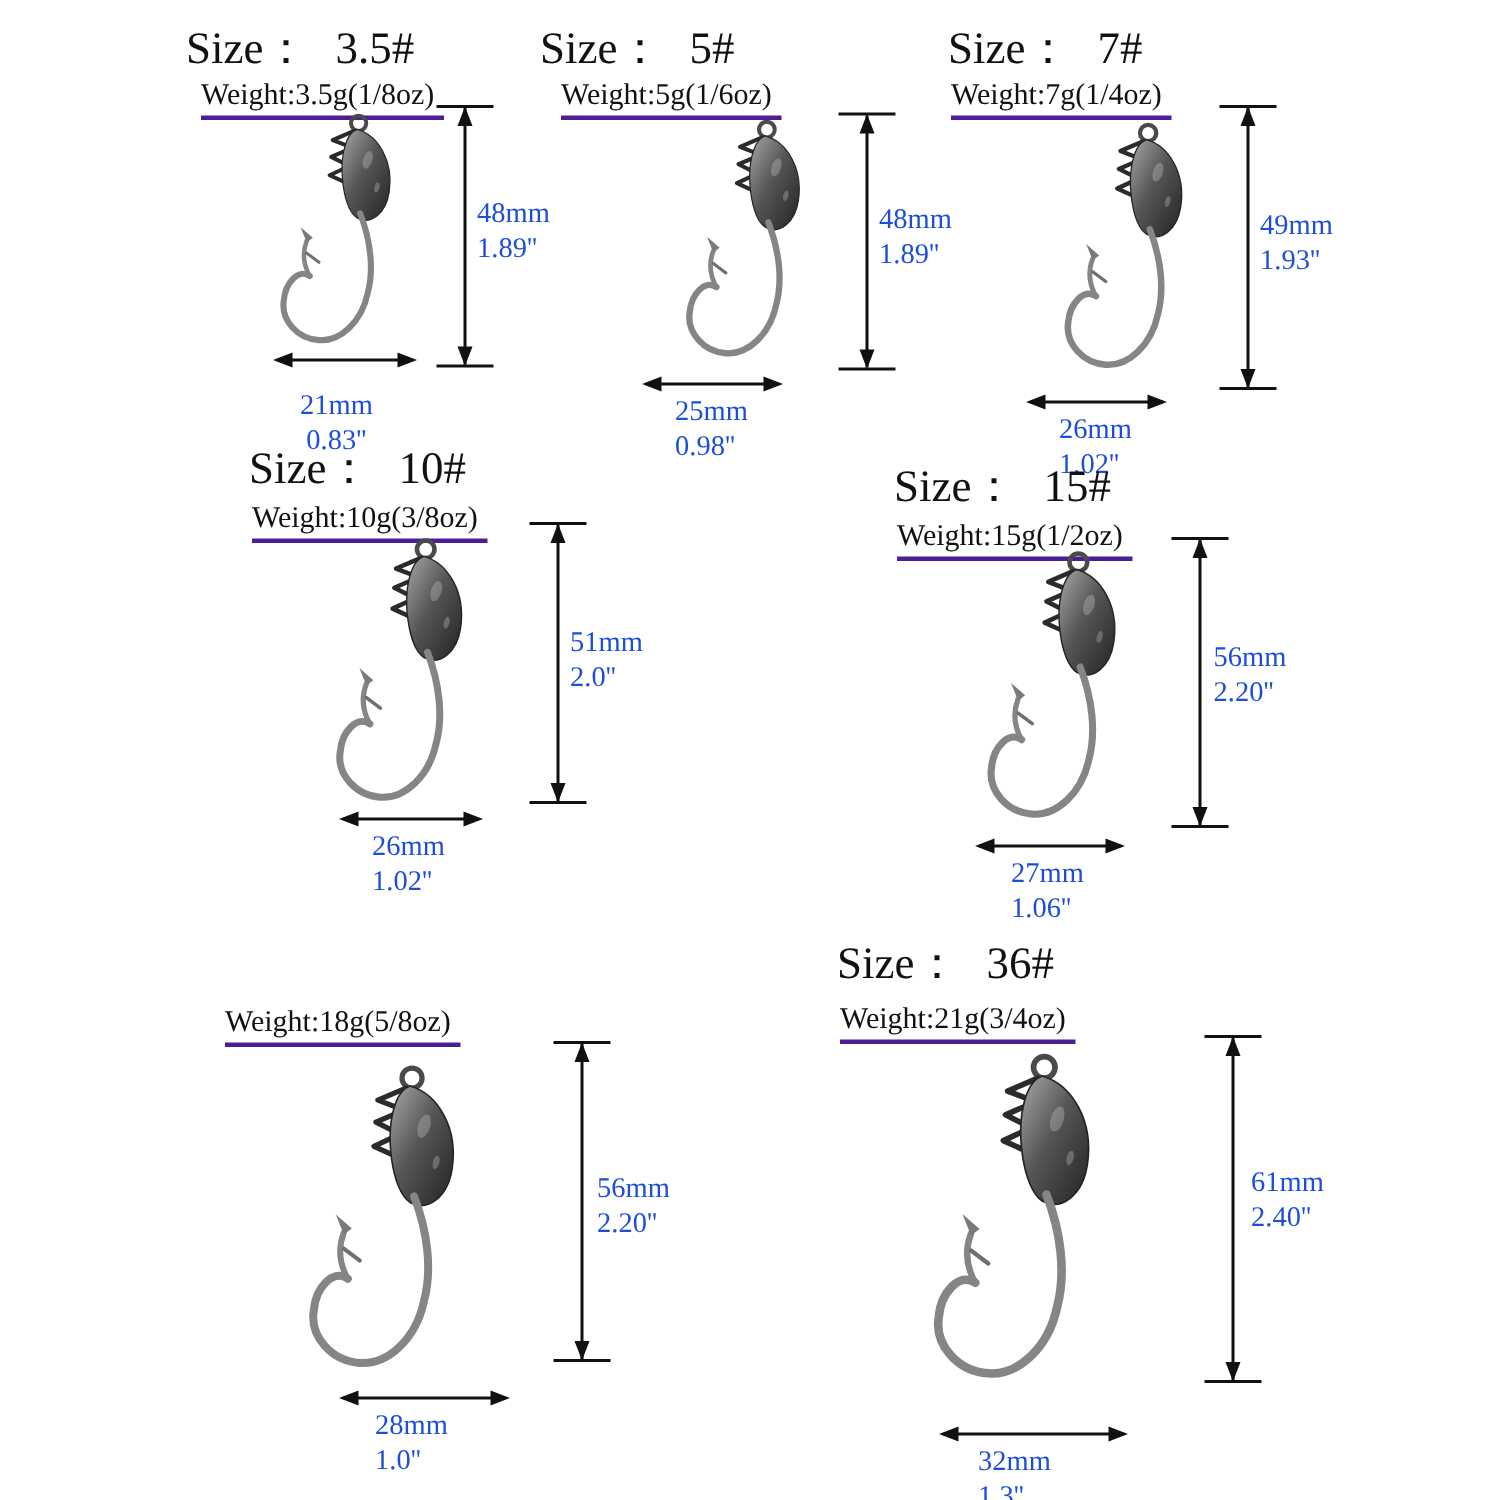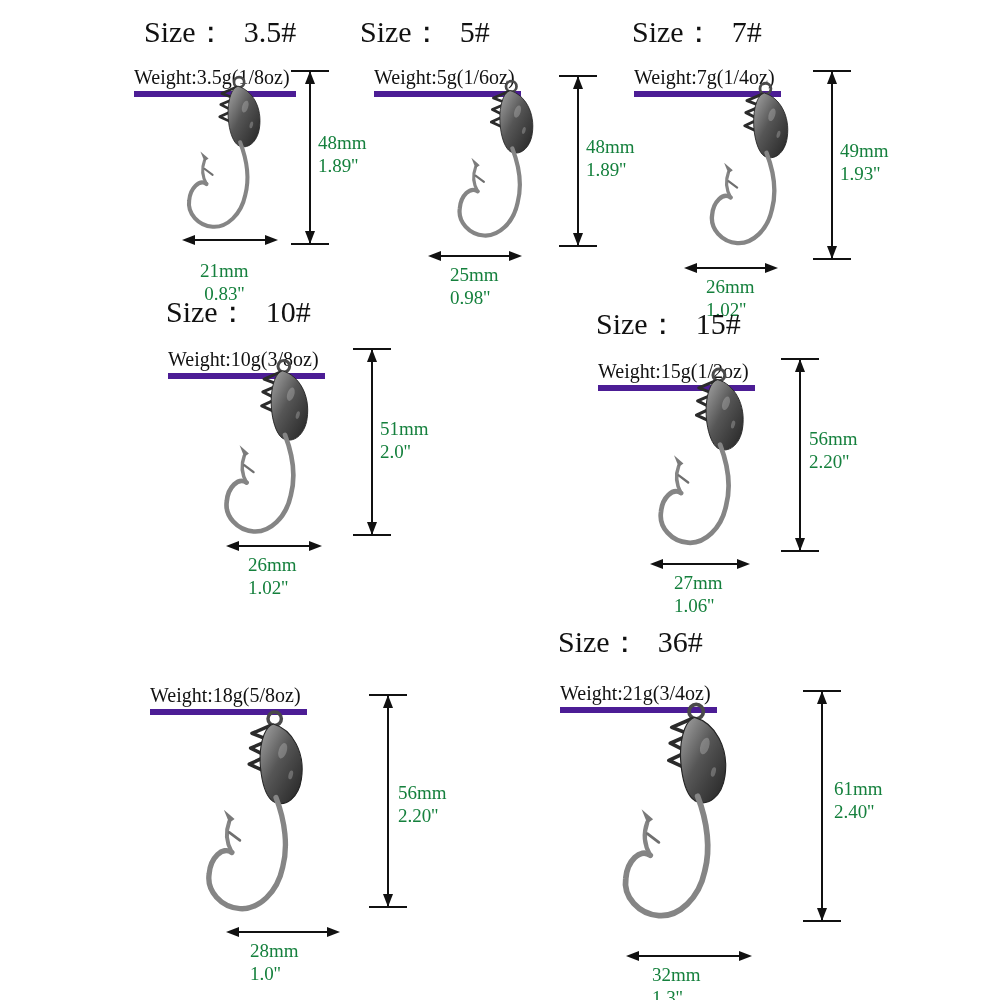--- a/index.html
+++ b/index.html
@@ -4,43 +4,43 @@
 <style>
   html,body{margin:0;padding:0;}
   body{
     width:1000px;height:1000px;position:relative;background:#ffffff;
     font-family:"Liberation Serif","DejaVu Serif",serif;color:#111;
     overflow:hidden;
   }
   .unit{position:absolute;}
   .size-title{position:absolute;font-size:30px;font-weight:400;white-space:nowrap;}
   .size-title .val{margin-left:18px;}
-  .weight{position:absolute;font-size:20px;white-space:nowrap;border-bottom:6px solid #4c1d95;padding:0 6px 2px 0;margin-top:14px;}
+  .weight{position:absolute;font-size:20px;white-space:nowrap;border-bottom:3px solid #4c1d95;padding:0 6px 2px 0;}
   .fig{position:absolute;}
   
   .vdim{position:absolute;width:38px;}
   .vdim .cap-t{position:absolute;top:0;left:0;width:100%;height:2px;background:#111;}
   .vdim .cap-b{position:absolute;bottom:0;left:0;width:100%;height:2px;background:#111;}
   .vdim .arr-up{position:absolute;top:1px;left:50%;transform:translateX(-50%);width:0;height:0;
     border-left:5px solid transparent;border-right:5px solid transparent;border-bottom:13px solid #111;}
   .vdim .arr-dn{position:absolute;bottom:1px;left:50%;transform:translateX(-50%);width:0;height:0;
     border-left:5px solid transparent;border-right:5px solid transparent;border-top:13px solid #111;}
   .vdim .vline{position:absolute;top:2px;bottom:2px;left:50%;width:2px;transform:translateX(-50%);background:#111;}
   
   .hdim{position:absolute;height:12px;}
   .hdim .hline{position:absolute;left:3px;right:3px;top:50%;height:2px;transform:translateY(-50%);background:#111;}
   .hdim .arr-l{position:absolute;left:0;top:50%;transform:translateY(-50%);width:0;height:0;
     border-top:5px solid transparent;border-bottom:5px solid transparent;border-right:13px solid #111;}
   .hdim .arr-r{position:absolute;right:0;top:50%;transform:translateY(-50%);width:0;height:0;
     border-top:5px solid transparent;border-bottom:5px solid transparent;border-left:13px solid #111;}
-  .vlabel,.hlabel{position:absolute;font-size:19px;line-height:1.2;white-space:nowrap;color:#15803d;}
+  .vlabel,.hlabel{position:absolute;font-size:19px;line-height:1.2;white-space:nowrap;color:#1d4ed8;}
 
   
   .u1{left:120px;top:12px;width:230px;height:285px;}
-  .u1 .size-title{left:24px;top:0;}
+  .u1 .size-title{left:4px;top:0;}
   .u1 .weight{left:14px;top:40px;}
   .u1 .fig{left:58px;top:62px;width:112px;height:163px;}
   .u1 .vdim{left:171px;top:58px;height:175px;}
   .u1 .vlabel{left:198px;top:120px;}
   .u1 .hdim{left:62px;top:222px;width:96px;}
   .u1 .hlabel{left:80px;top:248px;text-align:center;}
   
   .u2{left:358px;top:12px;width:240px;height:300px;}
   .u2 .size-title{left:2px;top:0;}
   .u2 .weight{left:16px;top:40px;}

